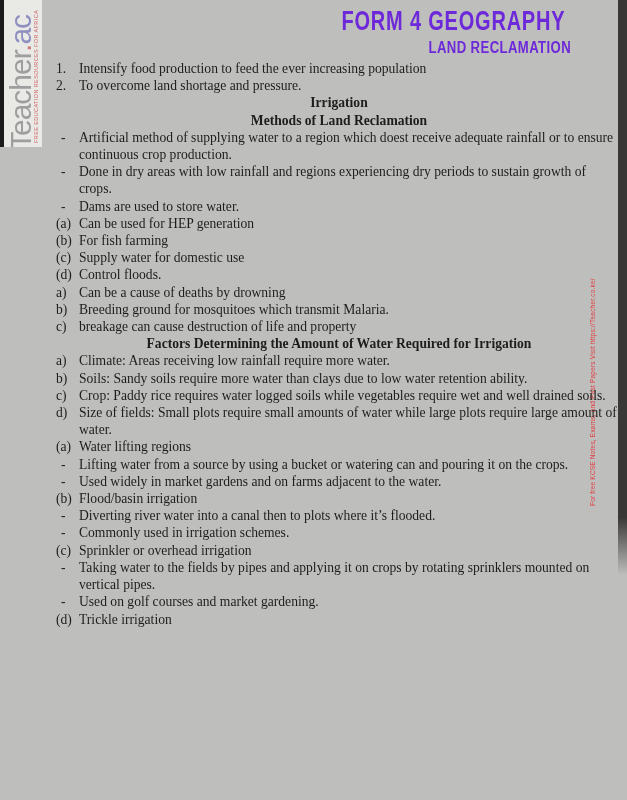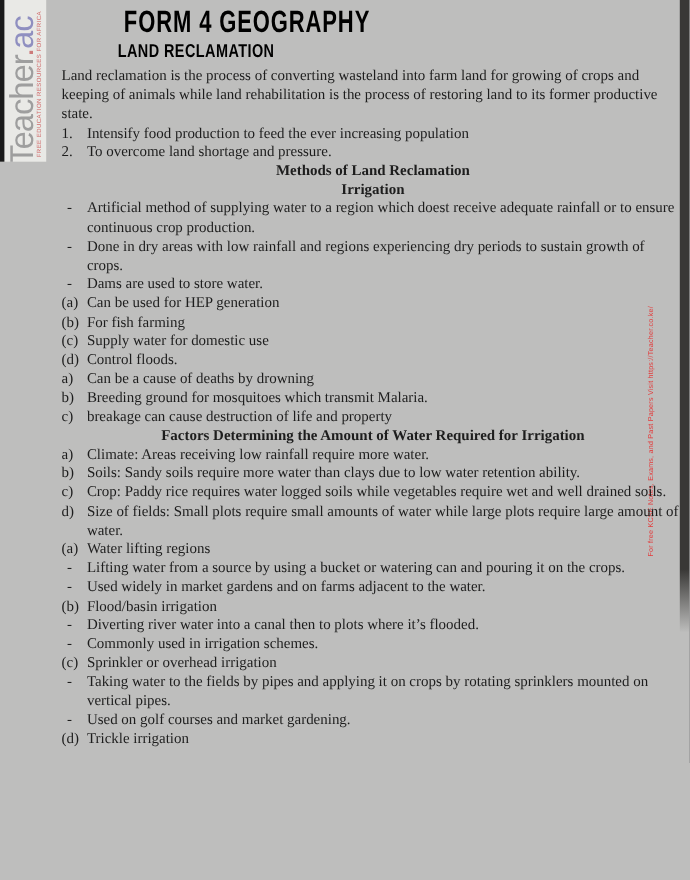--- a/index.html
+++ b/index.html
@@ -3,22 +3,22 @@
 <meta charset="utf-8">
 <style>
   html,body { margin:0; padding:0; background:#888; }
   .page {
     position:relative; width:627px; height:800px;
     background:#bebebd; overflow:hidden;
     font-family:"Liberation Serif", serif; color:#1d1d1d;
   }
 
   
-  .header { position:absolute; left:56px; top:5px; width:566px; text-align:left;
-            font-family:"Liberation Sans", sans-serif; color:#000000; }
+  .header { position:absolute; left:56px; top:5px; width:566px; text-align:right;
+            font-family:"Liberation Sans", sans-serif; color:#6d28d9; }
   .title-line { font-size:25px; font-weight:bold; line-height:30px;
                 transform:scale(0.80,1.12); transform-origin:50% 50%; letter-spacing:1px; }
   .subtitle-line { font-size:16px; font-weight:bold; line-height:19px; margin-top:3px;
                    transform:scale(0.82,1.06); transform-origin:50% 50%; letter-spacing:0.5px; }
 
   
   .doc { position:absolute; left:56px; top:60px; width:566px;
          font-size:13.6px; line-height:17.2px; }
   .heading { font-weight:bold; text-align:center; }
   .para { text-align:left; }
@@ -76,31 +76,30 @@
   <div class="right-strip"></div>
 
   <div class="side-note" style="color: rgb(226, 59, 59);">For free KCSE Notes, Exams, and Past Papers Visit https://Teacher.co.ke/</div>
 
   <div class="header">
     <div class="title-line">FORM 4 GEOGRAPHY</div>
     <div class="subtitle-line">LAND RECLAMATION</div>
   </div>
 
   <div class="doc">
-      <div class="para">Land reclamation is the process of converting wasteland into farm land for growing of crops and keeping of animals while land rehabilitation is the process of restoring land to its former productive state.</div>
       <div class="item">
         <span class="marker">1.</span>
         <span class="txt">Intensify food production to feed the ever increasing population</span>
       </div>
       <div class="item">
         <span class="marker">2.</span>
         <span class="txt">To overcome land shortage and pressure.</span>
       </div>
+      <div class="heading">Irrigation</div>
       <div class="heading">Methods of Land Reclamation</div>
-      <div class="heading">Irrigation</div>
       <div class="item">
         <span class="marker dash">-</span>
         <span class="txt">Artificial method of supplying water to a region which doest receive adequate rainfall or to ensure continuous crop production.</span>
       </div>
       <div class="item">
         <span class="marker dash">-</span>
         <span class="txt">Done in dry areas with low rainfall and regions experiencing dry periods to sustain growth of crops.</span>
       </div>
       <div class="item">
         <span class="marker dash">-</span>

